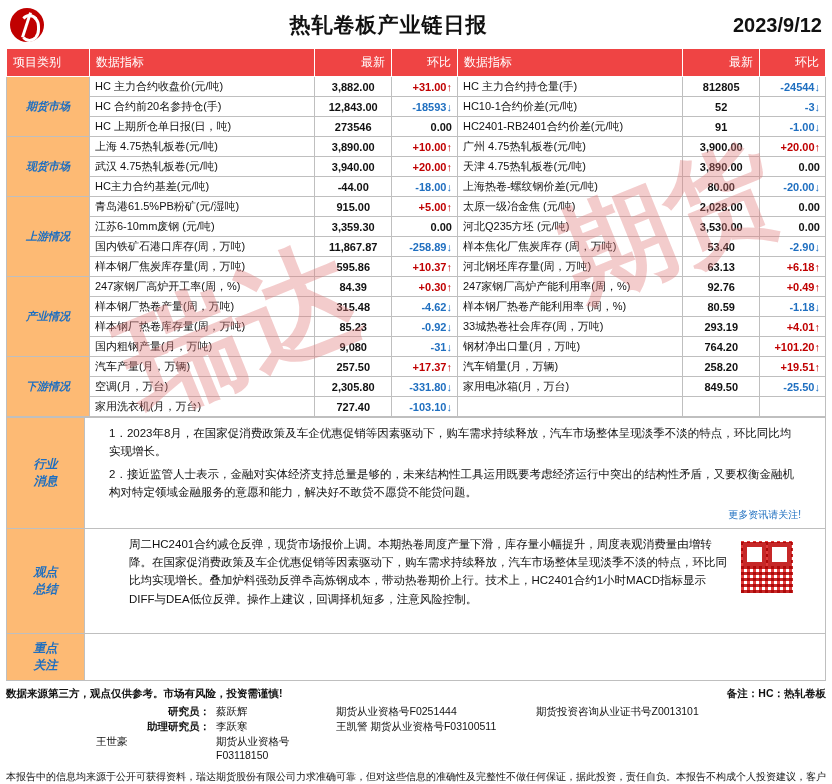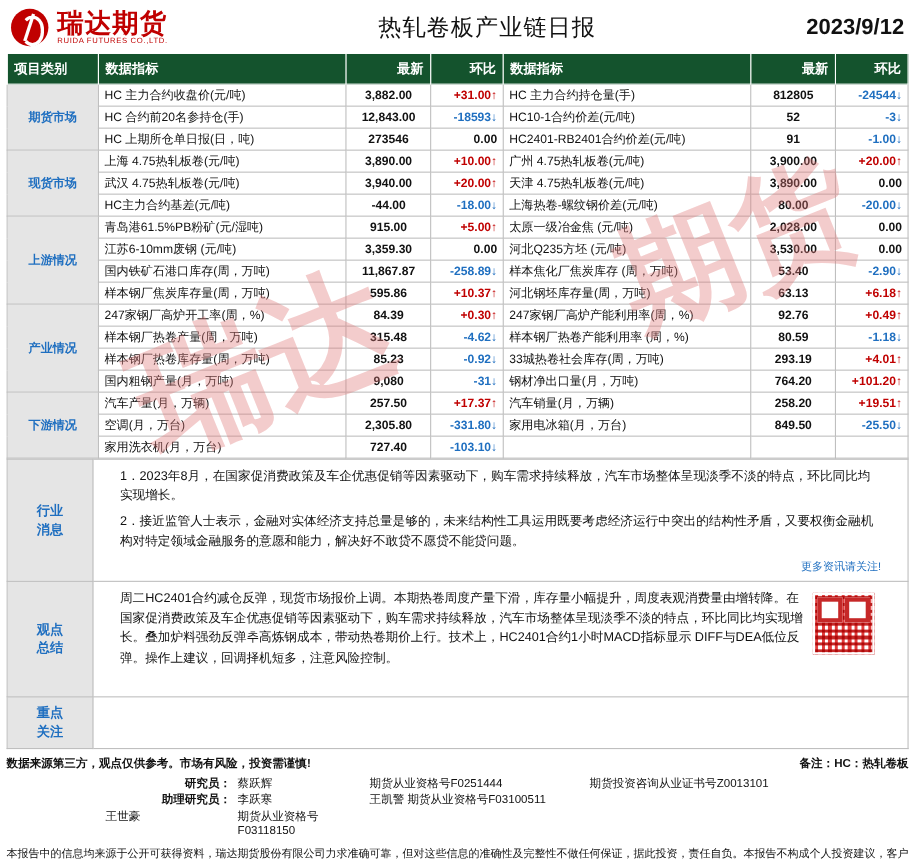--- a/index.html
+++ b/index.html
@@ -31,46 +31,47 @@
     width: 15px; height: 22px; border: 3px solid #fff; border-radius: 50%/45%;
     border-left-color: transparent;
   }
   .logo-mark::after {
     content: ""; position: absolute; left: 15px; top: 4px;
     width: 3px; height: 26px; background: #fff; transform: rotate(18deg);
   }
   .brand-text { line-height: 1.05; }
   .brand-cn { font-size: 24px; font-weight: bold; color: #c00000; letter-spacing: 1px; }
   .brand-en { font-size: 7px; color: #c00000; letter-spacing: .6px; }
-  .doc-title { font-size: 21px; font-weight: normal; letter-spacing: 1px; }
+  .doc-title { font-size: 21px; font-weight: bold; letter-spacing: 1px; }
   .doc-date { font-size: 20px; font-weight: bold; }
 
   
   table.main { width: 100%; border-collapse: collapse; table-layout: fixed; }
   table.main col.c0 { width: 78px; }
   table.main col.c1 { width: 212px; }
   table.main col.c2 { width: 72px; }
   table.main col.c3 { width: 62px; }
   table.main col.c4 { width: 212px; }
   table.main col.c5 { width: 72px; }
   table.main col.c6 { width: 62px; }
 
   table.main th {
-    background: #14532d; color: #fff; font-size: 12px; font-weight: bold;
+    background: #ef4444; color: #fff; font-size: 12px; font-weight: normal;
     border: 1px solid #ffffff; padding: 5px 6px; text-align: left;
   }
   table.main th.num { text-align: right; }
   table.main td {
     border: 1px solid #bfbfbf; padding: 2px 5px; height: 18px;
     font-size: 11px; vertical-align: middle; white-space: nowrap;
     overflow: hidden;
   }
   td.cat {
     text-align: center; color: #1f6fc0; font-weight: bold; font-size: 12px;
-    background: #e5e5e5;
+    background: #fdba74;
+    font-style: italic;
   }
   td.num { text-align: center; font-weight: bold; }
   td.chg { text-align: right; font-weight: bold; }
   .up { color: #c00000; }
   .down { color: #1f6fc0; }
   .flat { color: #111; }
 
   
   table.blocks { width: 100%; border-collapse: collapse; table-layout: fixed; margin-top: 0; }
   table.blocks col.b0 { width: 78px; }
@@ -117,24 +118,20 @@
 <body>
 
 <div class="page">
 
   <div class="wm wm1">瑞达</div>
   <div class="wm wm2">期货</div>
 
   <div class="header">
     <div class="brand">
       <div class="logo-mark"></div>
-      <div class="brand-text">
-        <div class="brand-cn">瑞达期货</div>
-        <div class="brand-en">RUIDA FUTURES CO.,LTD.</div>
-      </div>
     </div>
     <div class="doc-title">热轧卷板产业链日报</div>
     <div class="doc-date">2023/9/12</div>
   </div>
 
   <table class="main">
     <colgroup>
       <col class="c0">
         <col class="c1">
         <col class="c2">
@@ -313,21 +310,21 @@
               <div class="para">2．接近监管人士表示，金融对实体经济支持总量是够的，未来结构性工具运用既要考虑经济运行中突出的结构性矛盾，又要权衡金融机构对特定领域金融服务的意愿和能力，解决好不敢贷不愿贷不能贷问题。</div>
               <div class="more-note">更多资讯请关注!</div>
             </div>
           </td>
         </tr>
         <tr>
           <td class="cat">观点总结</td>
           <td>
             <div class="block-wrap" style="min-height: 92px;">
               <div class="qr"></div>
-              <div class="para" style="padding-right: 70px;">周二HC2401合约减仓反弹，现货市场报价上调。本期热卷周度产量下滑，库存量小幅提升，周度表观消费量由增转降。在国家促消费政策及车企优惠促销等因素驱动下，购车需求持续释放，汽车市场整体呈现淡季不淡的特点，环比同比均实现增长。叠加炉料强劲反弹추高炼钢成本，带动热卷期价上行。技术上，HC2401合约1小时MACD指标显示 DIFF与DEA低位反弹。操作上建议，回调择机短多，注意风险控制。</div>
+              <div class="para" style="padding-right: 70px; margin-left: 20px;">周二HC2401合约减仓反弹，现货市场报价上调。本期热卷周度产量下滑，库存量小幅提升，周度表观消费量由增转降。在国家促消费政策及车企优惠促销等因素驱动下，购车需求持续释放，汽车市场整体呈现淡季不淡的特点，环比同比均实现增长。叠加炉料强劲反弹추高炼钢成本，带动热卷期价上行。技术上，HC2401合约1小时MACD指标显示 DIFF与DEA低位反弹。操作上建议，回调择机短多，注意风险控制。</div>
             </div>
           </td>
         </tr>
         <tr>
           <td class="cat">重点关注</td>
           <td>
             <div class="block-wrap" style="min-height: 28px;">
               <div class="para"></div>
             </div>
           </td>

